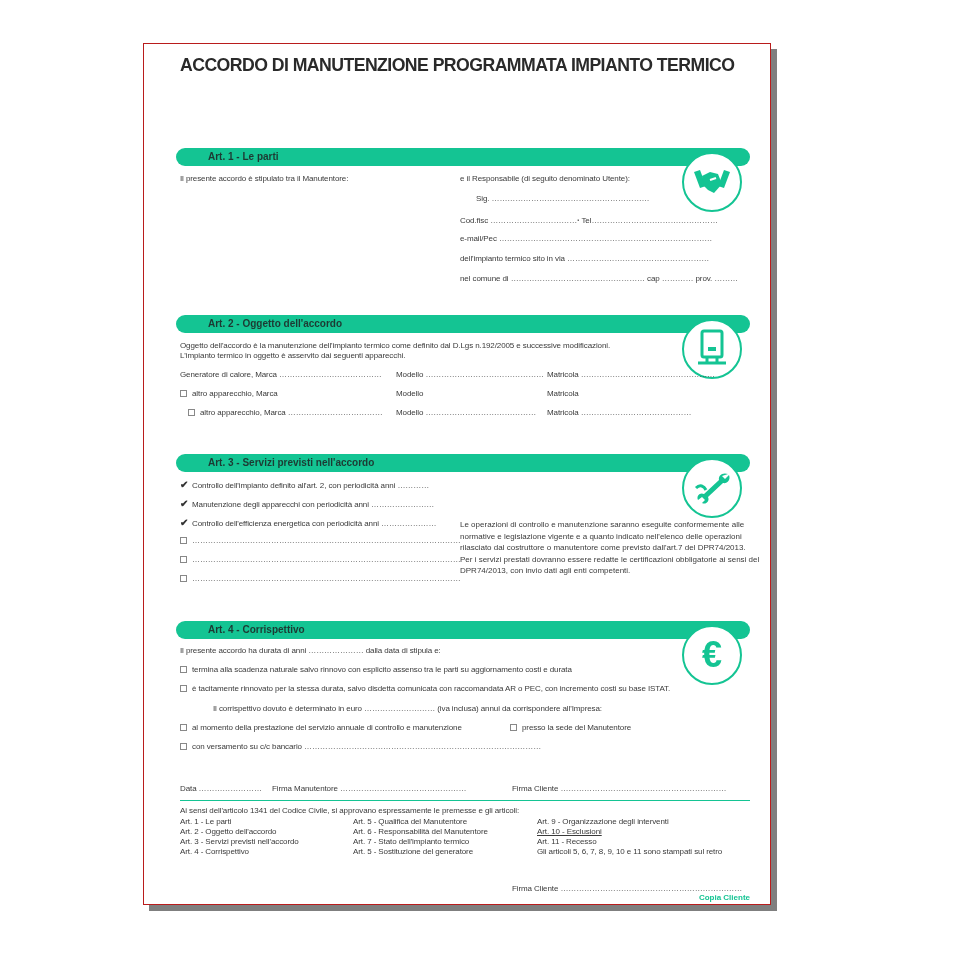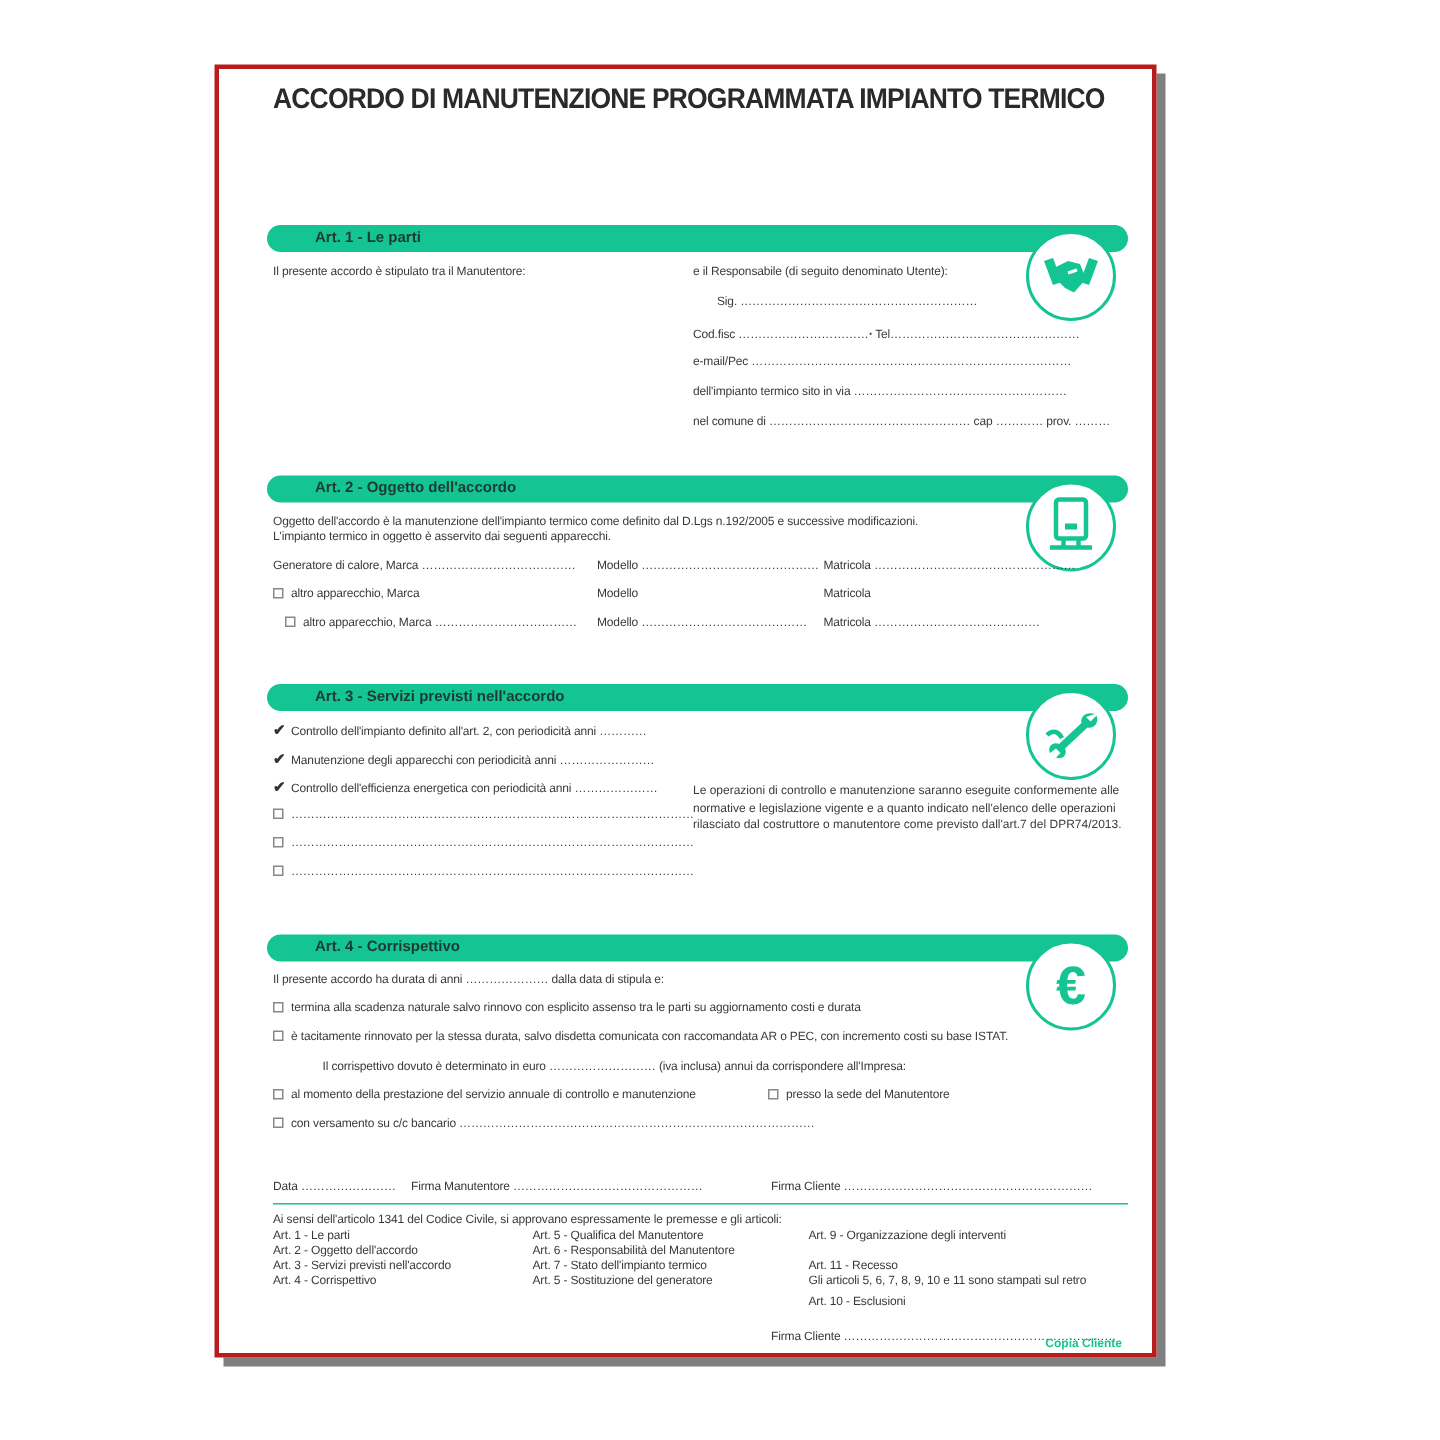--- a/index.html
+++ b/index.html
@@ -1,18 +1,18 @@
 <!DOCTYPE html>
 <html><head>
 <meta charset="utf-8">
 <style>
   html, body { margin:0; padding:0; background:#ffffff; }
   body { width:960px; height:960px; position:relative; overflow:hidden; font-family:"Liberation Sans", sans-serif; color:#333; }
   .shadow { position:absolute; left:149px; top:49px; width:628px; height:862px; background:#7f7f7f; }
-  .page { position:absolute; left:143px; top:43px; width:628px; height:862px; background:#fff; border:3px solid #b91c1c; box-sizing:border-box; }
+  .page { position:absolute; left:143px; top:43px; width:628px; height:862px; background:#fff; border:1px solid #b91c1c; box-sizing:border-box; }
   .title { position:absolute; left:36px; top:10px; font-size:19px; font-weight:bold; color:#2a2a2a; letter-spacing:-0.6px; transform:scaleX(0.93); transform-origin:left; white-space:nowrap; }
   .bar { position:absolute; left:32px; width:574px; height:18px; background:#14c493; border-radius:9px 9px 9px 9px; }
   .bar .lbl { position:absolute; left:32px; top:3px; font-size:10px; font-weight:bold; color:#1d3a33; white-space:nowrap; }
   .icon { position:absolute; width:60px; height:60px; border-radius:50%; background:#fff; border:2px solid #14c493; box-sizing:border-box; display:flex; align-items:center; justify-content:center; }
   .t { position:absolute; font-size:8px; color:#3a3a3a; white-space:nowrap; letter-spacing:-0.1px; }
   .cb { display:inline-block; width:7px; height:7px; border:1px solid #888; margin-right:5px; vertical-align:-1px; box-sizing:border-box; }
   .ck { display:inline-block; width:9px; margin-right:3px; font-size:10px; color:#333; font-weight:bold; }
   .para { position:absolute; font-size:8px; line-height:11.5px; color:#3a3a3a; width:300px; }
   .hr { position:absolute; left:36px; width:570px; height:1px; background:#14c493; }
   .copy { position:absolute; right:20px; bottom:2px; font-size:8px; color:#14c493; font-weight:bold; }
@@ -75,20 +75,21 @@
       </svg>
   </div>
   <div class="t" style="left:36px; top:435px;"><span class="ck">✔</span><span>Controllo dell'impianto definito all'art. 2, con periodicità anni …………</span></div>
   <div class="t" style="left:36px; top:454px;"><span class="ck">✔</span><span>Manutenzione degli apparecchi con periodicità anni ……………………</span></div>
   <div class="t" style="left:36px; top:473px;"><span class="ck">✔</span><span>Controllo dell'efficienza energetica con periodicità anni …………………</span></div>
   <div class="t" style="left:36px; top:492px;"><span class="cb"></span><span>…………………………………………………………………………………………</span></div>
   <div class="t" style="left:36px; top:511px;"><span class="cb"></span><span>…………………………………………………………………………………………</span></div>
   <div class="t" style="left:36px; top:530px;"><span class="cb"></span><span>…………………………………………………………………………………………</span></div>
   <div class="para" style="left:316px; top:475px;">
     <div style="white-space:normal;">Le operazioni di controllo e manutenzione saranno eseguite conformemente alle normative e legislazione vigente e a quanto indicato nell'elenco delle operazioni rilasciato dal costruttore o manutentore come previsto dall'art.7 del DPR74/2013.</div>
+    <div style="white-space:normal;">Per i servizi prestati dovranno essere redatte le certificazioni obbligatorie ai sensi del DPR74/2013, con invio dati agli enti competenti.</div>
   </div>
 
   <div class="bar" style="top:577px;">
     <span class="lbl">Art. 4 - Corrispettivo</span>
   </div>
   <div class="icon" style="left:538px; top:581px;">
     <span style="font-size:36px; font-weight:bold; color:#14c493; line-height:1;">€</span>
   </div>
   <div class="t" style="left:36px; top:602px;">Il presente accordo ha durata di anni ………………… dalla data di stipula e:</div>
   <div class="t" style="left:36px; top:621px;"><span class="cb"></span><span>termina alla scadenza naturale salvo rinnovo con esplicito assenso tra le parti su aggiornamento costi e durata</span></div>
@@ -106,19 +107,19 @@
   <div class="t" style="left:36px; top:762px;text-align:center;">Ai sensi dell'articolo 1341 del Codice Civile, si approvano espressamente le premesse e gli articoli:</div>
   <div class="t" style="left:36px; top:773px;">Art. 1 - Le parti</div>
   <div class="t" style="left:36px; top:783px;">Art. 2 - Oggetto dell'accordo</div>
   <div class="t" style="left:36px; top:793px;">Art. 3 - Servizi previsti nell'accordo</div>
   <div class="t" style="left:36px; top:803px;">Art. 4 - Corrispettivo</div>
   <div class="t" style="left:209px; top:773px;">Art. 5 - Qualifica del Manutentore</div>
   <div class="t" style="left:209px; top:783px;">Art. 6 - Responsabilità del Manutentore</div>
   <div class="t" style="left:209px; top:793px;">Art. 7 - Stato dell'impianto termico</div>
   <div class="t" style="left:209px; top:803px;">Art. 5 - Sostituzione del generatore</div>
   <div class="t" style="left:393px; top:773px;">Art. 9 - Organizzazione degli interventi</div>
-  <div class="t" style="left:393px; top:817px;">Art. 10 - Esclusioni</div>
+  <div class="t" style="left:393px; top:783px;text-decoration:underline;">Art. 10 - Esclusioni</div>
   <div class="t" style="left:393px; top:793px;">Art. 11 - Recesso</div>
   <div class="t" style="left:393px; top:803px;">Gli articoli 5, 6, 7, 8, 9, 10 e 11 sono stampati sul retro</div>
 
   <div class="t" style="left:368px; top:840px;">Firma Cliente ……………………………………………………………</div>
   <div class="copy">Copia Cliente</div>
 </div>
 
 </body></html>

